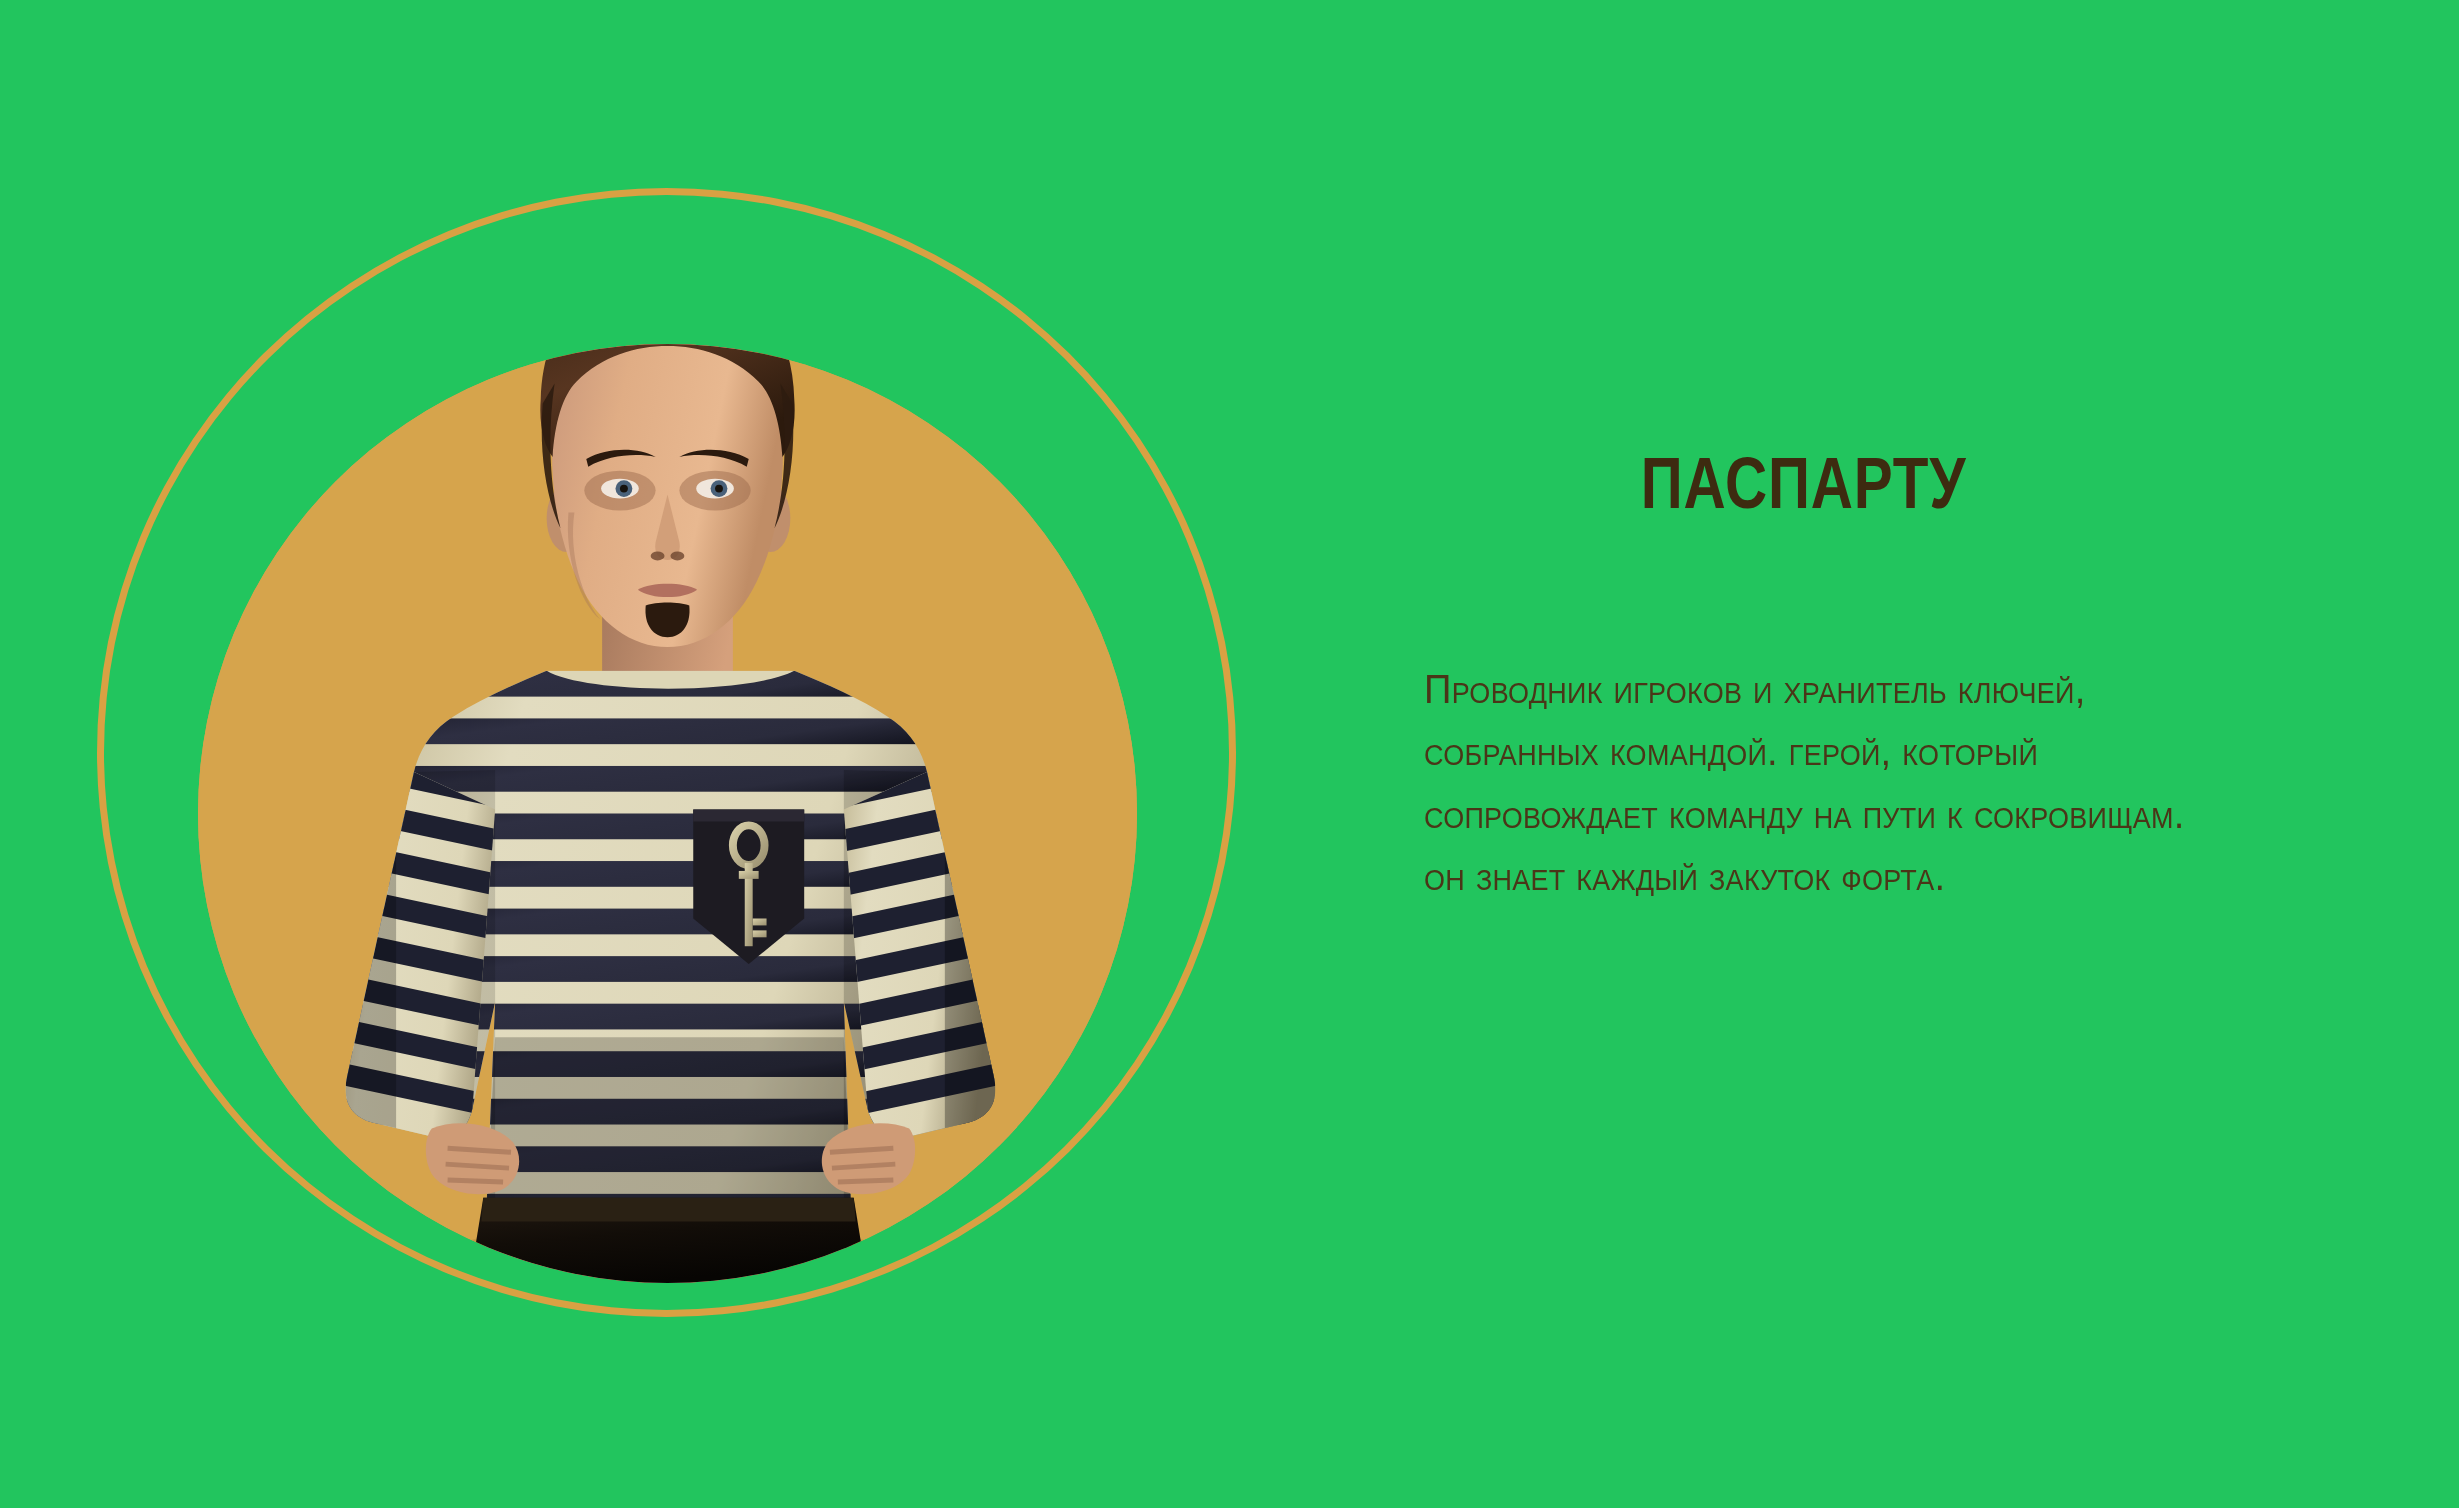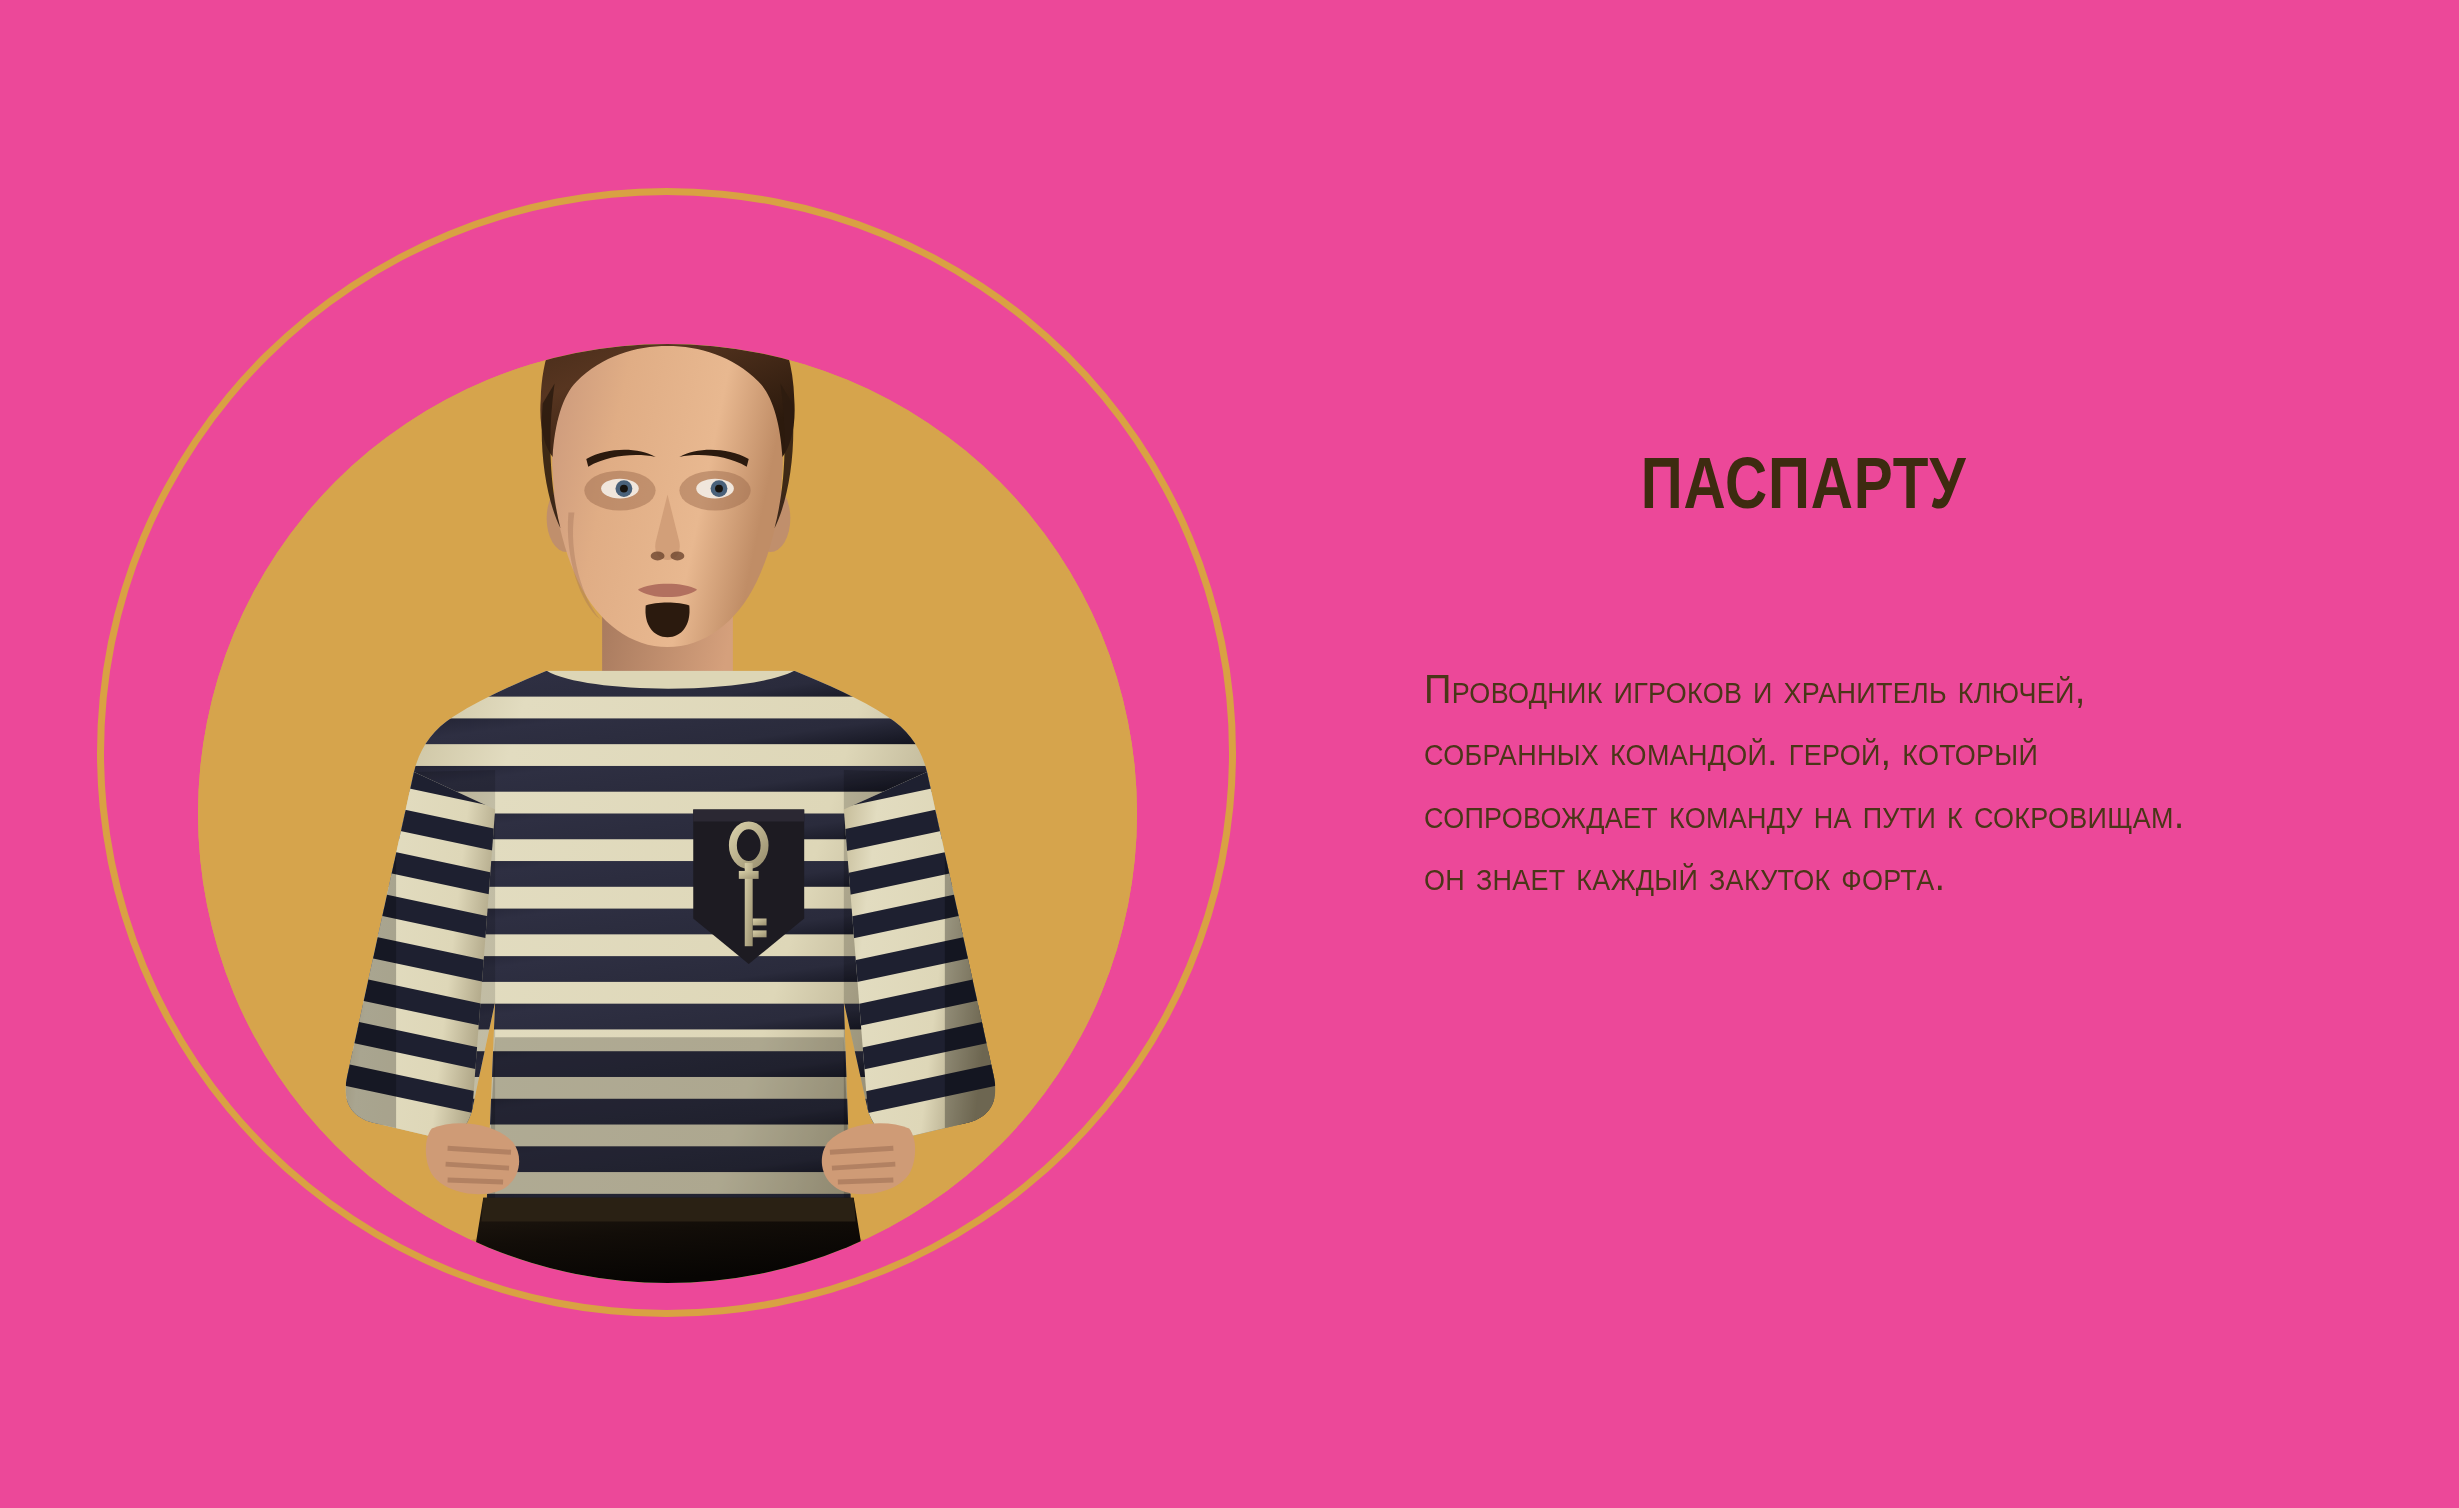--- a/index.html
+++ b/index.html
@@ -5,21 +5,21 @@
   * { margin:0; padding:0; box-sizing:border-box; }
   html, body {
     width:2459px; height:1509px;
     background:#f4f4dc;
     font-family:"Liberation Sans", sans-serif;
     overflow:hidden;
   }
   #slide {
     position:relative;
     width:2459px; height:1509px;
-    background:#ec4899;
+    background:#22c55e;
   }
 
   
   #portrait-block {
     position:absolute;
     left:97px; top:188px;
     width:1144px; height:1135px;
   }
   #outer-ring {
     position:absolute; left:0; top:0;

